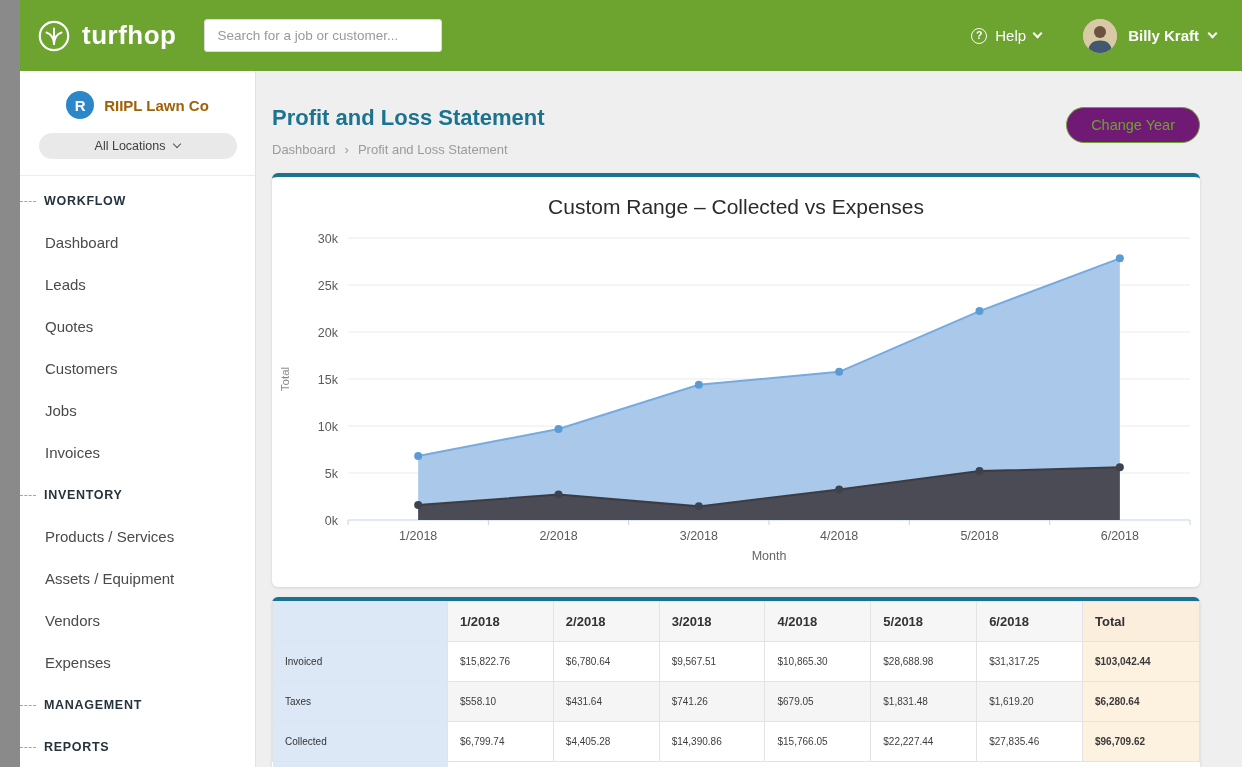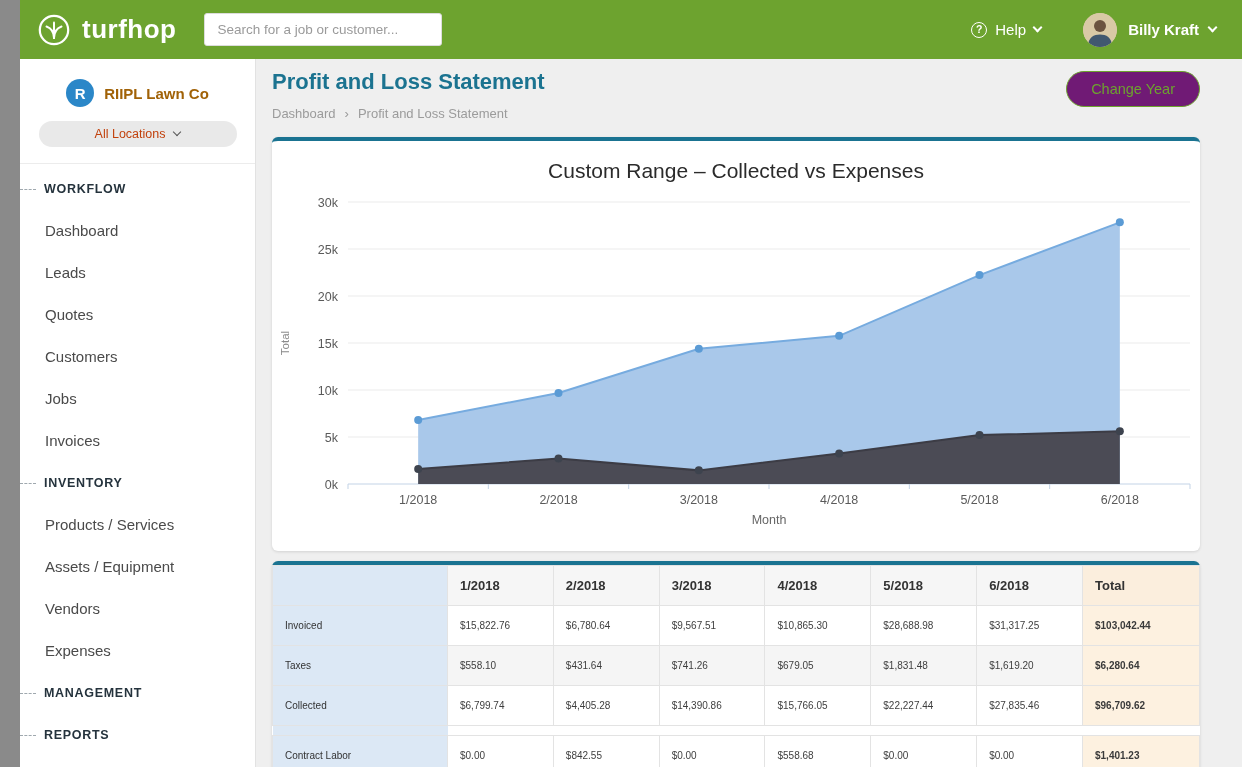--- a/index.html
+++ b/index.html
@@ -5,47 +5,47 @@
   * { box-sizing: border-box; margin: 0; padding: 0; }
   html,body { width:1242px; height:767px; overflow:hidden; }
   body {
     font-family: "Liberation Sans", sans-serif;
     background:#8a8a8a;
     color:#3e3e3e;
   }
   .app { margin-left:20px; width:1222px; height:767px; display:flex; flex-direction:column; background:#efefef; }
 
   
-  .topbar { height:59px; background:#6da32f; display:flex; align-items:center; padding:0 26px 0 16px; flex-shrink:0; }
+  .topbar { height:71px; background:#6da32f; display:flex; align-items:center; padding:0 26px 0 16px; flex-shrink:0; }
   .logo-wrap { display:flex; align-items:center; gap:10px; }
   .brand { color:#fff; font-size:26px; font-weight:600; letter-spacing:.5px; }
   .search-input {
     margin-left:28px; width:238px; height:33px; border:1px solid #dcdcdc; border-radius:3px;
     padding:0 12px; font-size:13.5px; color:#555; font-family:inherit; outline:none; background:#fff;
   }
   .search-input::placeholder { color:#9a9a9a; }
   .top-right { margin-left:auto; display:flex; align-items:center; color:#fff; }
   .help-group { display:flex; align-items:center; gap:8px; cursor:pointer; }
   .q-circle { width:16px; height:16px; border:1.4px solid #fff; border-radius:50%; font-size:10.5px; line-height:13px; text-align:center; font-weight:700; }
   .help-label { font-size:15px; }
   .chev { display:inline-block; width:7px; height:7px; border-right:2px solid currentColor; border-bottom:2px solid currentColor; transform:rotate(45deg); margin-top:-4px; }
   .avatar { width:34px; height:34px; border-radius:50%; overflow:hidden; margin-left:42px; flex-shrink:0; background:#d9c9a6; }
   .user-name { font-size:15px; font-weight:600; margin:0 10px 0 11px; }
 
   
   .body-row { flex:1; display:flex; min-height:0; }
   .sidebar { width:236px; background:#fff; border-right:1px solid #e2e2e2; flex-shrink:0; overflow:hidden; }
-  .content { flex:1; min-width:0; padding:10px 42px 0 16px; overflow:hidden; }
+  .content { flex:1; min-width:0; padding:34px 42px 0 16px; overflow:hidden; }
 
   
   .company { padding:20px 16px 16px; border-bottom:1px solid #ececec; }
   .company-row { display:flex; align-items:center; justify-content:center; gap:10px; }
   .company-logo { width:28px; height:28px; border-radius:50%; background:#2b87c8; color:#fff; font-size:15px; font-weight:700; display:flex; align-items:center; justify-content:center; }
   .company-name { font-size:15px; font-weight:700; color:#a16207; }
-  .loc-pill { margin:14px auto 0; width:198px; height:26px; background:#e9e9e9; border-radius:14px; display:flex; align-items:center; justify-content:center; gap:9px; font-size:12.5px; color:#c2410c; cursor:pointer; }
+  .loc-pill { margin:14px auto 0; width:198px; height:26px; background:#e9e9e9; border-radius:14px; display:flex; align-items:center; justify-content:center; gap:9px; font-size:12.5px; color:#404040; cursor:pointer; }
   .loc-pill .chev, .company .chev { color:#555; border-width:1.6px; width:6px; height:6px; }
   .nav { padding-top:4px; }
   .nav-section { display:flex; align-items:center; height:42px; }
   .tree-dash { display:inline-block; width:16px; border-top:1px dashed #9fa8ae; margin-right:8px; }
   .section-label { font-size:12.5px; font-weight:700; letter-spacing:.7px; color:#25333d; }
   .nav-item { height:42px; line-height:42px; padding-left:25px; font-size:15px; color:#4a4a4a; cursor:pointer; }
 
   
   .page-head { display:flex; justify-content:space-between; align-items:flex-start; }
   .page-title { font-size:22px; font-weight:700; color:#1b7390; }

